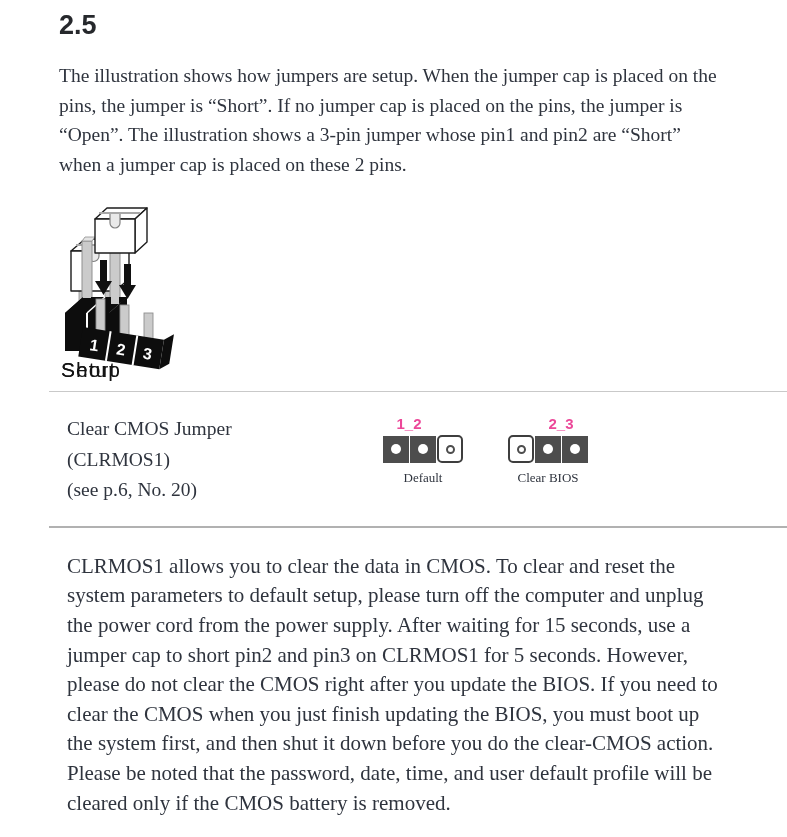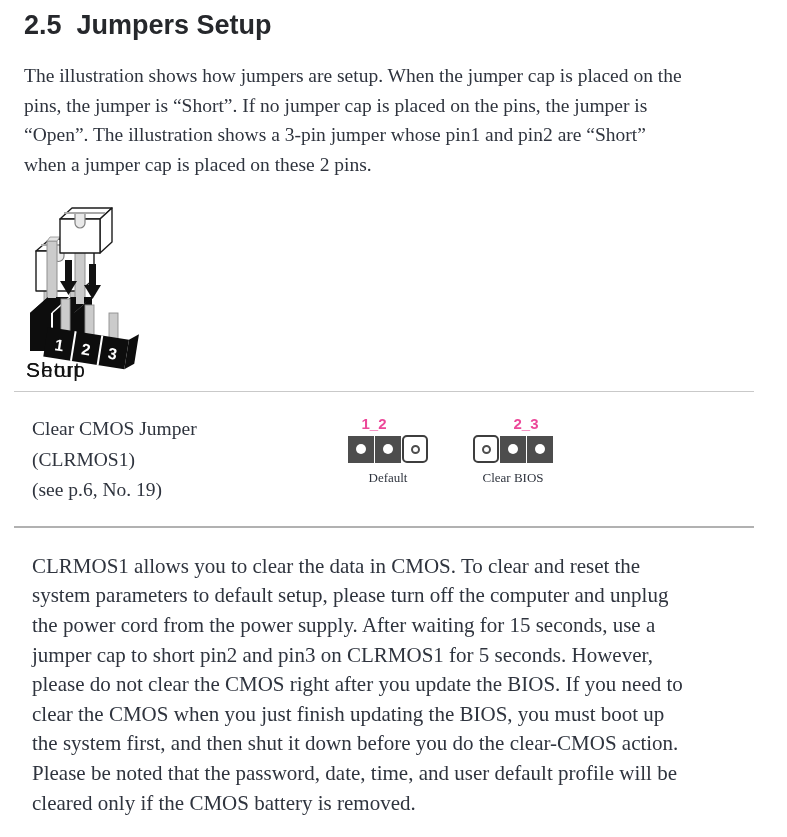--- a/index.html
+++ b/index.html
@@ -1,19 +1,19 @@
 <!DOCTYPE html>
 <html><head>
 <meta charset="utf-8">
 <style>
   * { margin:0; padding:0; box-sizing:border-box; }
   html, body { width:787px; height:837px; background:#ffffff; overflow:hidden; }
   body { font-family:"Liberation Serif", serif; color:#2f343e; }
 
-  .page { padding:8px 17px 0 24px; }
+  .page { padding:8px 17px 0 59px; }
 
   .heading {
     font-family:"Liberation Sans", sans-serif;
     font-weight:600;
     font-size:27px;
     color:#26282c;
     display:flex;
     gap:15px;
     line-height:34px;
   }
@@ -83,21 +83,20 @@
     max-width:658px;
   }
 </style>
 </head>
 <body>
 
 <div class="page">
 
   <h1 class="heading">
     <span>2.5</span>
-    <span>Jumpers Setup</span>
   </h1>
 
   <p class="intro">The illustration shows how jumpers are setup. When the jumper cap is placed on the pins, the jumper is “Short”. If no jumper cap is placed on the pins, the jumper is “Open”. The illustration shows a 3-pin jumper whose pin1 and pin2 are “Short” when a jumper cap is placed on these 2 pins.</p>
 
   <div class="illus">
 
     <div class="fig fig-short">
       <svg width="90" height="122" viewBox="0 0 90 122">
 
         <rect x="20" y="48" width="9" height="32" fill="#c8c8c8" stroke="#8f8f8f" stroke-width="0.8"></rect>
@@ -171,21 +170,21 @@
     </div>
 
   </div>
 
   <hr class="divider divider-top">
 
   <div class="jumper-row">
     <div class="jumper-name">
       <div>Clear CMOS Jumper</div>
       <div>(CLRMOS1)</div>
-      <div>(see p.6, No. 19)</div>
+      <div>(see p.6, No. 20)</div>
     </div>
     <div class="jumper-settings">
         <div class="setting">
     <div class="pins-label" style="margin-left: 0px;">1_2</div>
     <div class="pin-cells">
             <span class="pin-cell closed">
               <span class="pin-dot"></span>
             </span>
             <span class="pin-cell closed">
               <span class="pin-dot"></span>

